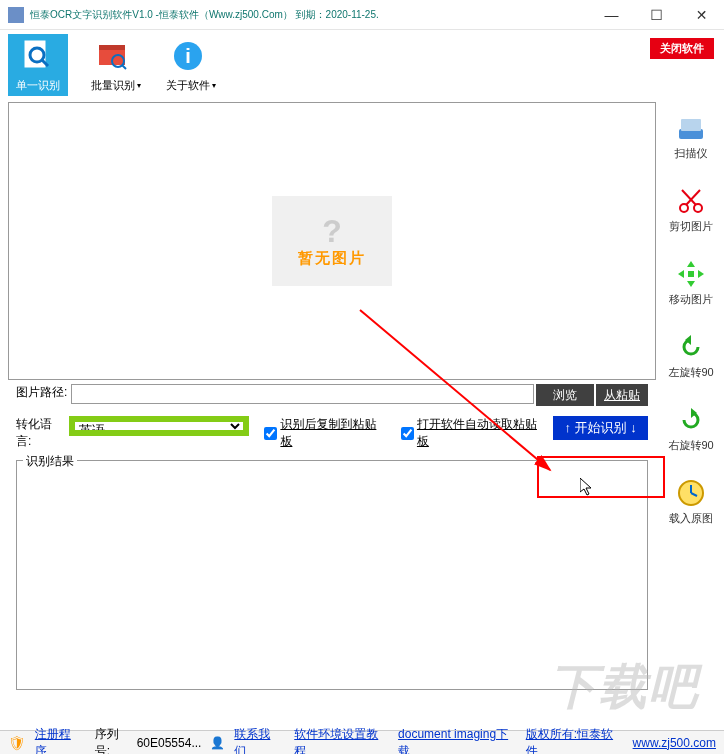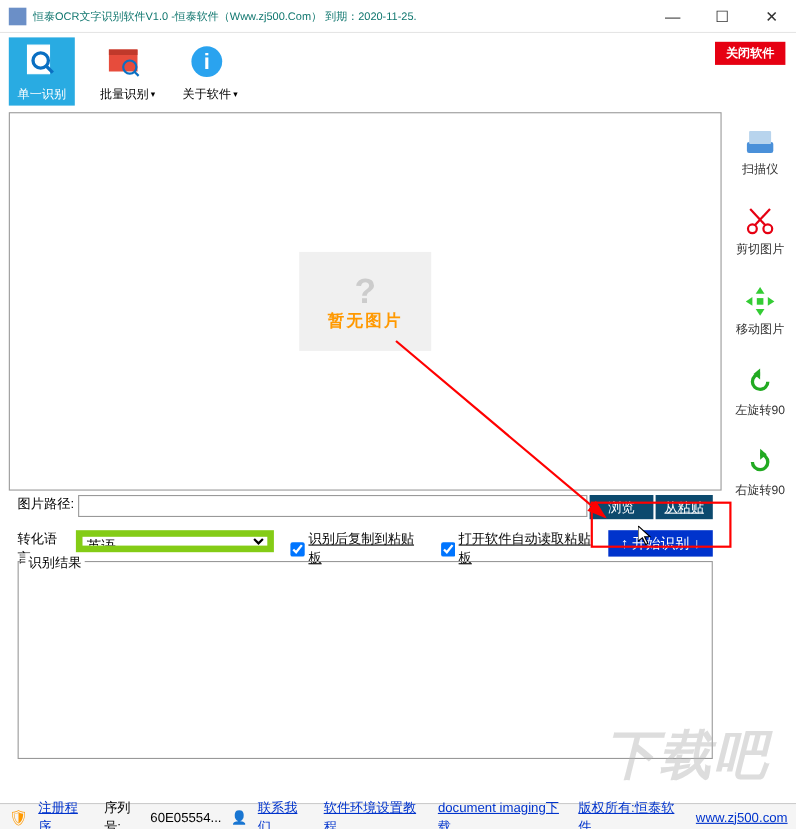--- a/index.html
+++ b/index.html
@@ -32,28 +32,28 @@
 
 .right-tools { width: 60px; padding-left: 8px; display: flex; flex-direction: column; align-items: flex-end; gap: 24px; padding-top: 10px; }
 .side-tool { width: 50px; display: flex; flex-direction: column; align-items: center; font-size: 11px; color: #333; }
 .side-tool .side-icon { width: 32px; height: 32px; margin-bottom: 2px; display: flex; align-items: center; justify-content: center; }
 
 
 .controls { padding: 0 8px; }
 .row { display: flex; align-items: flex-start; height: 28px; margin-top: 4px; }
 .row label { font-size: 12px; margin-right: 4px; }
 .path-input { flex: 1; height: 20px; border: 1px solid #999; background: #fff; padding: 0 4px; }
-.btn-blue { background: #0c4a6e; color: #fff; border: none; height: 22px; padding: 0 16px; font-size: 12px; margin-left: 2px; cursor: pointer; }
+.btn-blue { background: #404040; color: #fff; border: none; height: 22px; padding: 0 16px; font-size: 12px; margin-left: 2px; cursor: pointer; }
 .lang-select { width: 190px; height: 20px; border: 6px solid #84cc16; background: #fff; }
 .chk { margin-left: 15px; display: flex; align-items: center; font-size: 12px; text-decoration: underline; }
 .chk input { margin-right: 3px; }
 .start-btn { background: #0033cc; color: #fff; border: none; height: 24px; width: 100px; font-size: 13px; margin-left: 8px; }
 
 
-.result-box { margin: 0 8px 0 8px; border: 1px solid #999; height: 180px; position: relative; }
+.result-box { margin: 16px 8px 0 8px; border: 1px solid #999; height: 230px; position: relative; }
 .result-box .legend { position: absolute; top: -8px; left: 6px; background: #fff; padding: 0 3px; font-size: 12px; }
 
 
 .red-box { position: absolute; border: 2px solid red; pointer-events: none; }
 .red-arrow { position: absolute; pointer-events: none; }
 
 
 .cursor { position: absolute; width: 14px; height: 18px; pointer-events: none; }
 
 
@@ -197,20 +197,30 @@
     </div>
     <div class="side-tool">
       <div class="side-icon">
         <svg width="30" height="30" viewBox="0 0 30 30">
             <path d="M8 15 A7 7 0 1 0 15 8" fill="none" stroke="#2a2" stroke-width="3"></path>
             <polygon points="15,3 15,13 21,8" fill="#2a2"></polygon>
           </svg>
       </div>
       <span>右旋转90</span>
     </div>
+    <div class="side-tool">
+      <div class="side-icon">
+        <svg width="30" height="30" viewBox="0 0 30 30">
+            <circle cx="15" cy="15" r="12" fill="#ffe066" stroke="#c90" stroke-width="2"></circle>
+            <line x1="15" y1="15" x2="15" y2="7" stroke="#06c" stroke-width="2"></line>
+            <line x1="15" y1="15" x2="21" y2="18" stroke="#06c" stroke-width="2"></line>
+          </svg>
+      </div>
+      <span>载入原图</span>
+    </div>
   </div>
 </div>
 
 <div class="red-box" style="left:537px; top:456px; width:128px; height:42px;"></div>
 
 <svg class="red-arrow" style="left:350px; top:300px; width:220px; height:190px;">
   <defs>
       <marker id="ah" markerWidth="10" markerHeight="10" refX="8" refY="3" orient="auto">
         <polygon points="0,0 9,3 0,6" fill="red"></polygon>
       </marker>

